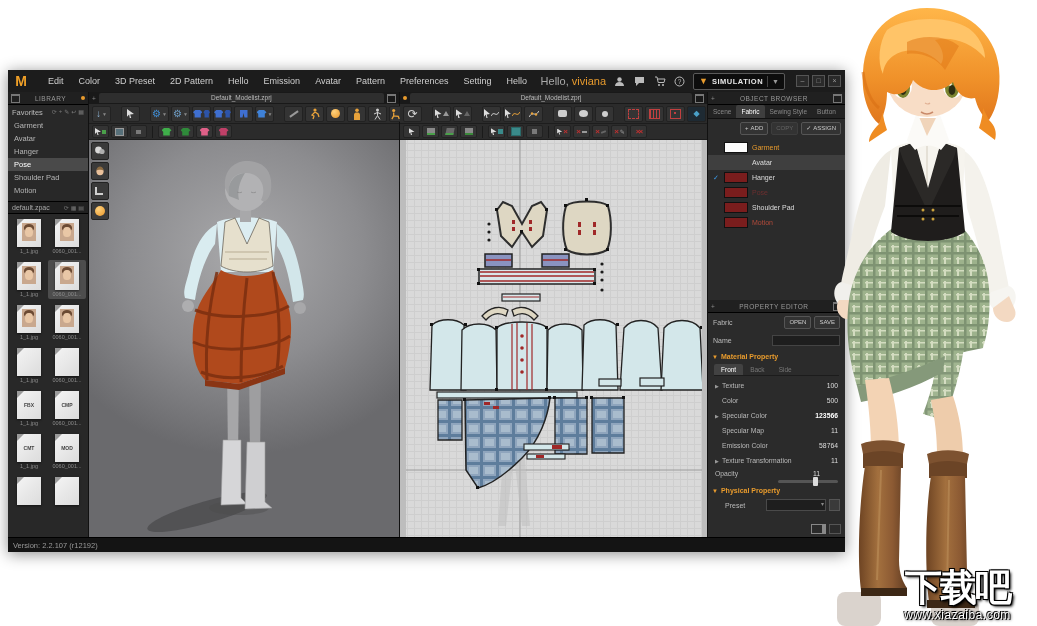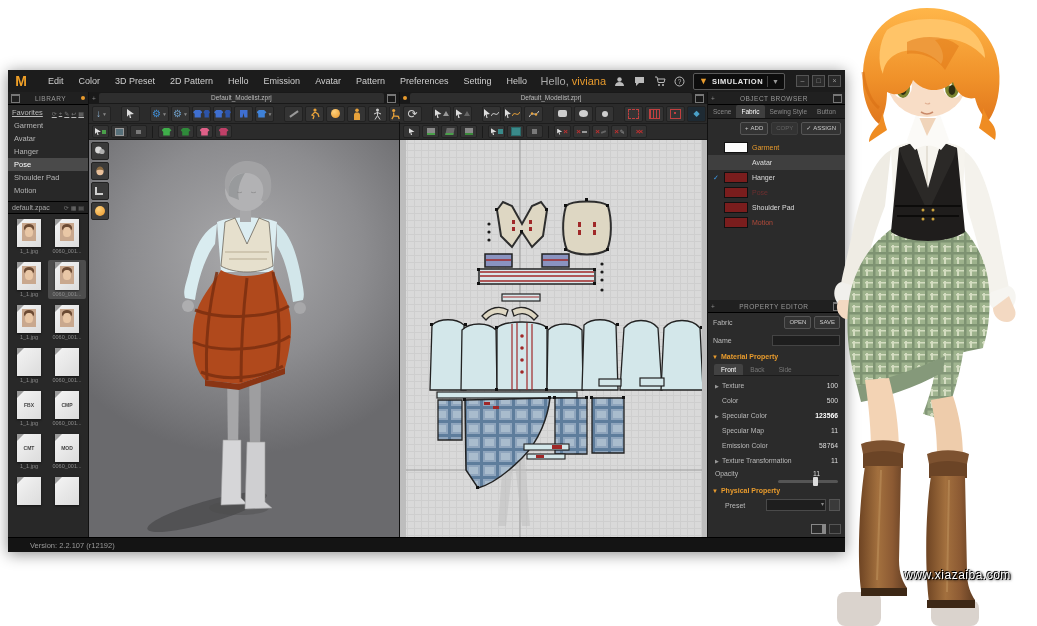--- a/index.html
+++ b/index.html
@@ -27,40 +27,40 @@
   .winctl{display:flex;gap:3px;margin-left:4px;}
   .winctl span{width:11px;height:10px;border:1px solid #555;color:#999;font-size:7px;line-height:9px;
                text-align:center;background:#2a2a2a;}
   
   .library{position:absolute;left:0;top:22px;width:80px;height:445px;background:#282828;border-right:1px solid #111;overflow:hidden;}
   .p-head{height:12px;background:#202020;border-bottom:1px solid #000;display:flex;align-items:center;
           padding:0 3px;color:#999;font-size:6.5px;}
   .p-head .t{flex:1;text-align:center;letter-spacing:.5px;}
   .dock-ico{width:7px;height:6px;border:1px solid #777;border-top-width:2px;}
   .odot{width:4px;height:4px;border-radius:50%;background:#e89b2d;}
-  .fav-row{display:flex;align-items:flex-end;padding:3px 4px 2px;color:#bbb;font-size:7.5px;text-decoration:underline;}
+  .fav-row{display:flex;align-items:flex-start;padding:3px 4px 2px;color:#bbb;font-size:7.5px;}
   .fav-icons{margin-left:auto;display:flex;gap:2px;color:#777;font-size:6px;}
   .lib-item{font-size:7.5px;color:#b5b5b5;padding:2px 6px;height:9px;}
   .lib-item.sel{background:#4a4a4a;color:#fff;}
   .pack-row{display:flex;align-items:center;background:#202020;border-top:1px solid #000;border-bottom:1px solid #000;
             padding:2px 4px;color:#aaa;font-size:7px;margin-top:4px;}
   .thumb-grid{display:grid;grid-template-columns:1fr 1fr;padding:3px 2px;row-gap:4px;}
   .cell{display:flex;flex-direction:column;align-items:center;gap:1px;padding:2px 0;border-radius:2px;}
   .cell.sel{background:#4d4d4d;}
   .card{width:24px;height:28px;background:linear-gradient(135deg,#f4f4f4,#dcdcdc);position:relative;
         box-shadow:0 1px 2px rgba(0,0,0,.5);}
   .card:after{content:"";position:absolute;left:0;top:0;border-style:solid;border-width:7px 7px 0 0;
               border-color:#9a9a9a transparent transparent transparent;}
   .card .photo{position:absolute;left:5px;top:4px;width:14px;height:18px;background:#c9a88e;overflow:hidden;}
   .card .photo i{position:absolute;left:2px;top:1px;width:10px;height:7px;border-radius:50% 50% 40% 40%;background:#6b4a33;}
   .card .photo b{position:absolute;left:3px;top:4px;width:8px;height:10px;border-radius:45%;background:#e9c7a6;}
   .card .badge{position:absolute;left:0;right:0;top:11px;text-align:center;font-size:5px;font-weight:bold;color:#444;}
   .thumb-label{font-size:5.5px;color:#8c8c8c;max-width:38px;overflow:hidden;white-space:nowrap;}
   .statusbar{position:absolute;left:0;bottom:0;width:837px;height:15px;background:#141414;border-top:1px solid #000;
-             color:#9a9a9a;font-size:7.5px;line-height:15px;padding-left:22px;box-sizing:border-box;}
+             color:#9a9a9a;font-size:7.5px;line-height:15px;padding-left:5px;box-sizing:border-box;}
   
   .vp{position:absolute;top:22px;height:445px;background:#262626;}
   .vp3d{left:81px;width:310px;border-right:1px solid #111;}
   .vp2d{left:392px;width:307px;border-right:1px solid #111;}
   .tabbar{height:12px;background:#191919;display:flex;align-items:center;padding:0 3px;color:#888;font-size:6.5px;}
   .tabbar .tab{flex:1;text-align:center;background:#2e2e2e;height:10px;line-height:10px;color:#bbb;margin:0 3px;border-radius:2px 2px 0 0;}
   .toolrow{display:flex;align-items:center;gap:2px;padding:1px 3px;background:#2b2b2b;border-bottom:1px solid #1d1d1d;}
   .toolrow.r1{height:17px;}
   .toolrow.r2{height:13px;}
   .tb{height:14px;min-width:17px;background:#343434;border:1px solid #222;border-radius:2px;
@@ -989,16 +989,17 @@
 
     <path d="M132 8 C94 8 70 34 68 72 C66 96 74 116 84 124 C90 114 92 102 92 92 C104 98 114 92 118 80 C128 92 146 94 158 82 C162 94 170 100 180 98 C182 106 186 116 194 120 C202 108 206 90 204 68 C200 32 170 8 132 8 Z" fill="url(#hairg)"></path>
     <path d="M84 124 C78 130 74 136 74 142 L92 130 C90 124 88 118 88 112 Z" fill="#ef8c22"></path>
     <path d="M194 120 C200 126 202 132 200 140 L184 128 C186 122 188 114 188 108 Z" fill="#ef8c22"></path>
     <path d="M92 30 C110 16 160 14 178 32 C186 40 190 50 190 58 C176 42 156 36 140 40 C148 48 150 58 146 64 C134 50 112 46 98 56 C92 60 88 68 88 74 C82 62 84 42 92 30 Z" fill="#ffc468"></path>
     <path d="M112 42 C128 34 152 36 164 46 L150 70 C142 58 126 52 112 54 Z" fill="#e07818" opacity=".55"></path>
     <path d="M68 72 C70 88 76 102 84 108" stroke="#d96f14" stroke-width="3" fill="none" opacity=".6"></path>
   </svg>
 
   <div class="watermark">
+    <div class="wm-logo">下载吧</div>
     <div class="wm-url">www.xiazaiba.com</div>
   </div>
 
 </div>
 
 </body></html>

